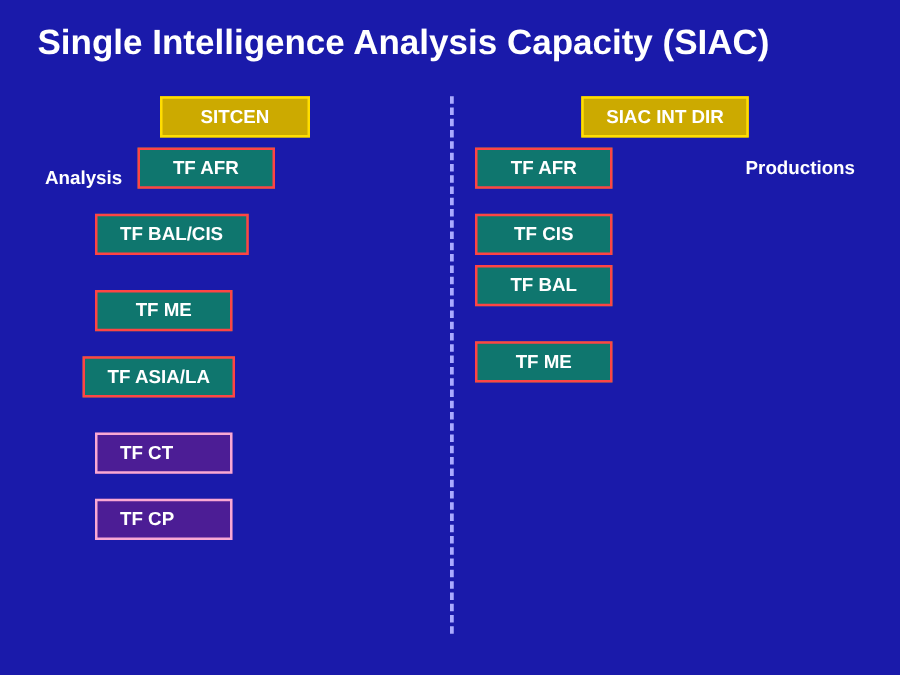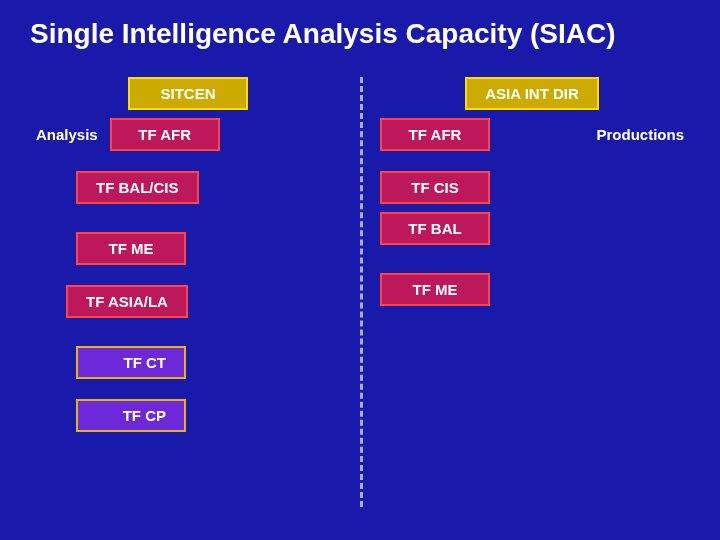--- a/index.html
+++ b/index.html
@@ -57,40 +57,40 @@
       gap: 8px;
     }
 
     .section-label {
       color: white;
       font-size: 15px;
       font-weight: bold;
     }
 
     .box-red {
-      background-color: #be185d;
+      background-color: #0f766e;
       color: white;
       font-weight: bold;
       font-size: 15px;
       padding: 6px 18px;
       border: 2px solid #ff4444;
       display: inline-block;
       text-align: center;
       min-width: 110px;
     }
 
     .box-green {
-      background-color: #6d28d9;
+      background-color: #4c1d95;
       color: white;
       font-weight: bold;
       font-size: 15px;
       padding: 6px 18px;
-      border: 2px solid #eab308;
+      border: 2px solid #f9a8d4;
       display: inline-block;
-      text-align: right;
+      text-align: left;
       min-width: 110px;
     }
 
     .box-yellow {
       background-color: #ccaa00;
       color: white;
       font-weight: bold;
       font-size: 15px;
       padding: 6px 18px;
       border: 2px solid #ffdd00;
@@ -107,21 +107,21 @@
 
     .right-header-box {
       width: 100%;
       display: flex;
       justify-content: center;
     }
 
     .analysis-row {
       display: flex;
       flex-direction: row;
-      align-items: center;
+      align-items: flex-end;
       gap: 12px;
       width: 100%;
     }
 
     .productions-row {
       display: flex;
       flex-direction: row;
       align-items: center;
       justify-content: space-between;
       width: 100%;
@@ -184,21 +184,21 @@
     <div class="box-green" style="margin-left:40px;">
       <span>TF CP</span>
     </div>
 
   </div>
 
   <div class="right-col">
 
     <div class="right-header-box">
       <div class="box-yellow">
-        <span>ASIA INT DIR</span>
+        <span>SIAC INT DIR</span>
       </div>
     </div>
 
     <div class="productions-row">
       <div class="box-red">
         <span>TF AFR</span>
       </div>
       <span class="section-label">Productions</span>
     </div>
 

